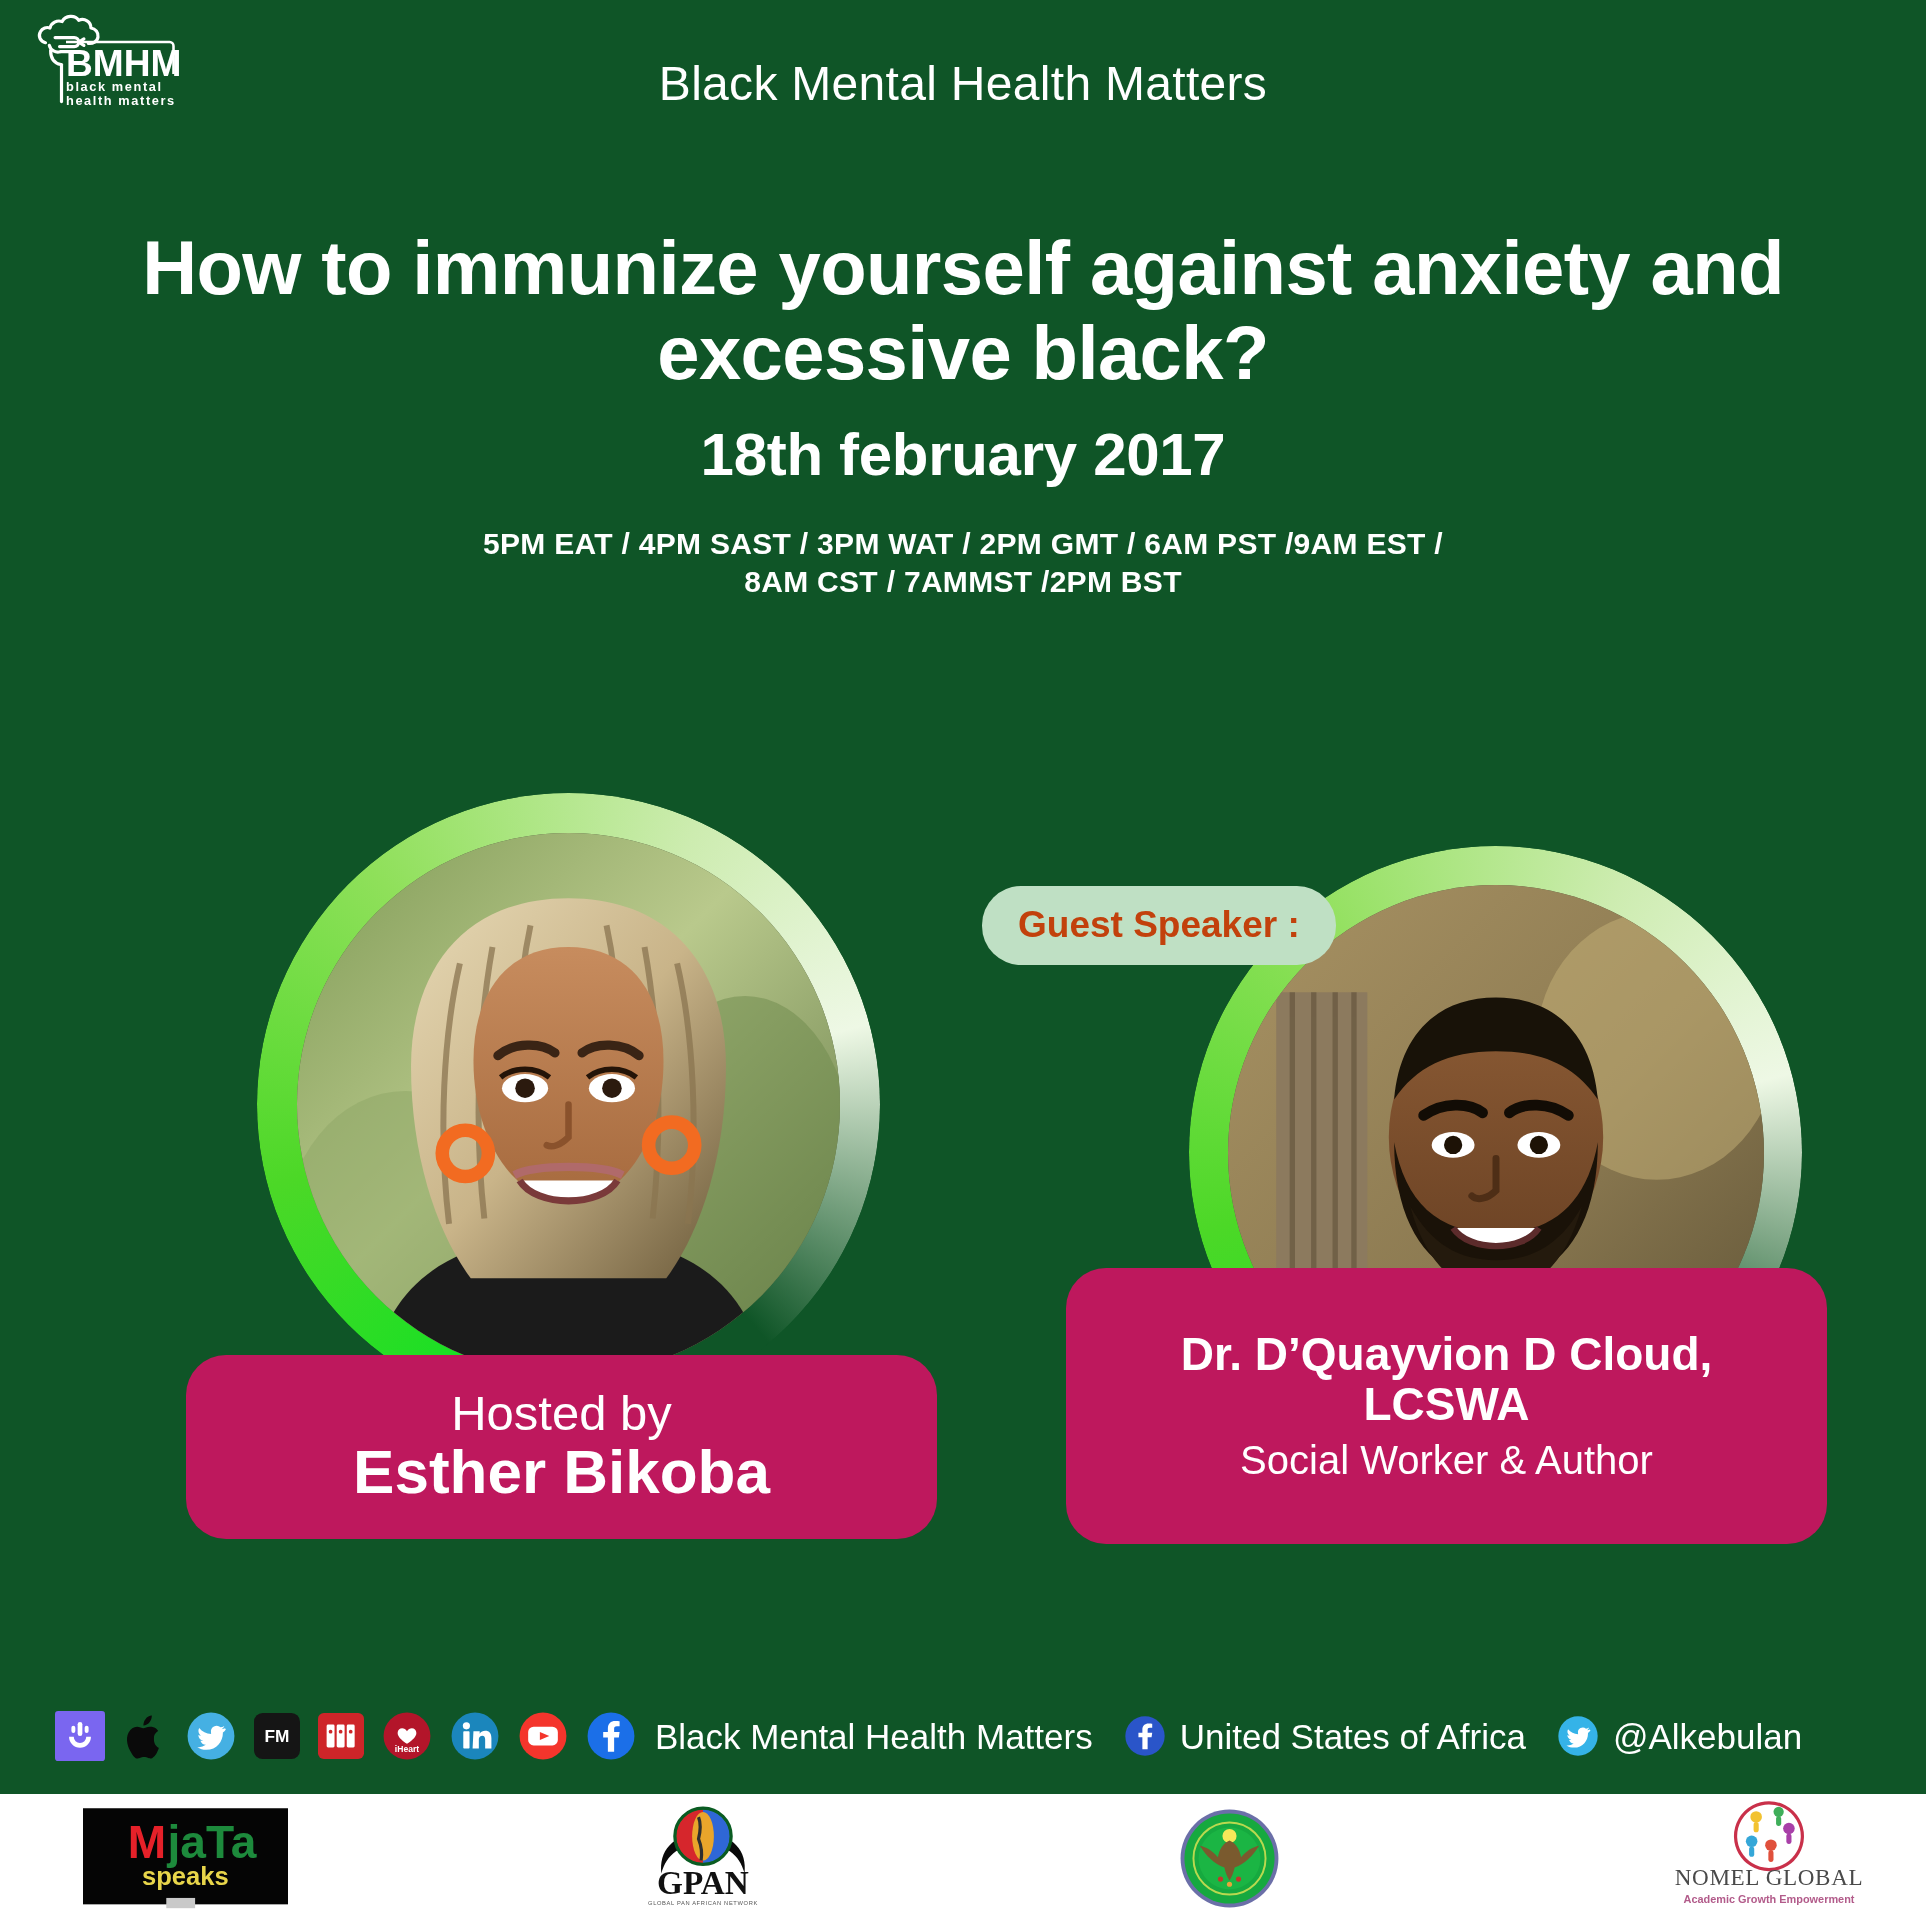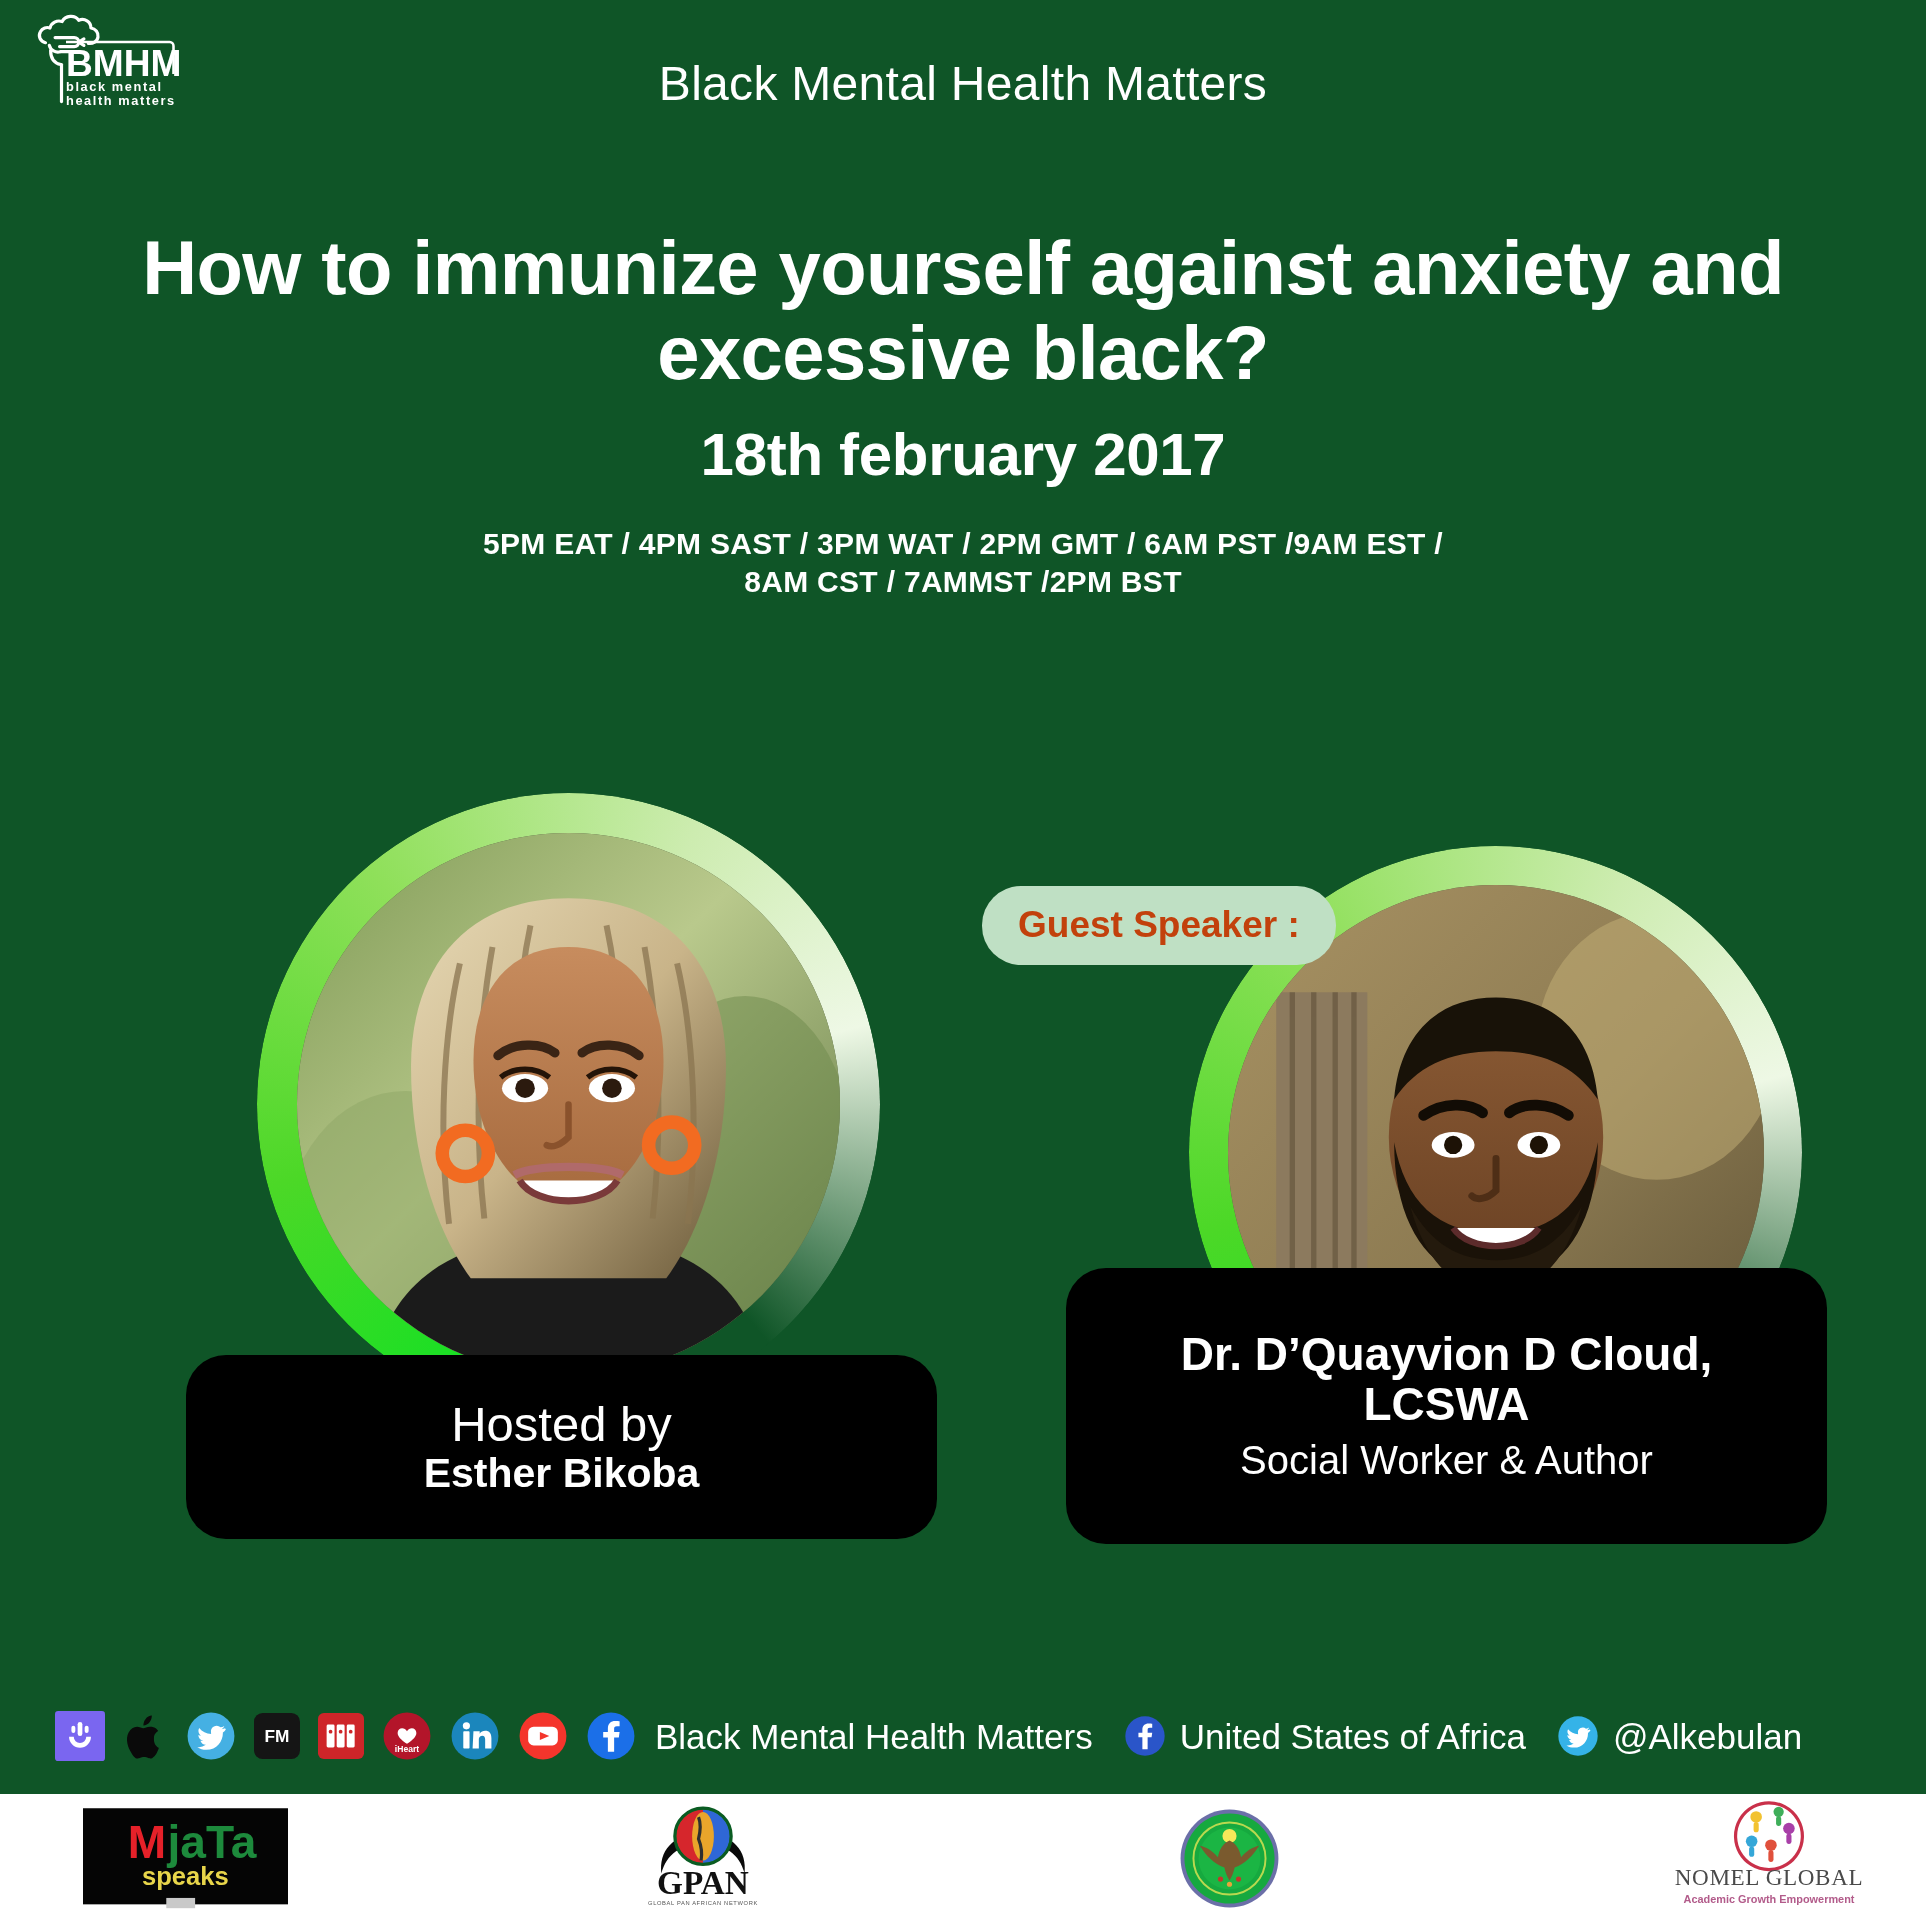--- a/index.html
+++ b/index.html
@@ -64,29 +64,29 @@
   #guest-badge {
     position:absolute; left:982px; top:886px;
     background:#bfe0c4; color:#c2410c;
     font-size:37px; font-weight:800;
     padding:18px 36px 19px; border-radius:39px;
     z-index:6; white-space:nowrap;
   }
 
   
   .name-banner {
-    position:absolute; background:#000000; border-radius:40px;
+    position:absolute; background:#be185d; border-radius:40px;
     text-align:center; color:#fff; z-index:5;
     display:flex; flex-direction:column; justify-content:center;
   }
   #host-banner  { left:186px;  top:1355px; width:751px; height:184px; }
   #guest-banner { left:1066px; top:1268px; width:761px; height:276px; }
 
   .banner-pre   { font-size:49px; font-weight:300; line-height:1.06; }
-  .banner-name  { font-size:41px; font-weight:800; line-height:1.08; }
+  .banner-name  { font-size:62px; font-weight:800; line-height:1.08; }
   #guest-banner .banner-name { font-size:46px; }
   .banner-sub   { font-size:40px; font-weight:300; line-height:1.1; margin-top:9px; }
 
   
   #footer-bar {
     position:absolute; left:0; right:0; top:1695px; height:83px;
     display:flex; align-items:center; padding-left:55px; gap:0;
   }
   .sicon { flex:0 0 auto; margin-right:18px; display:block; }
   .footer-label { font-size:35px; font-weight:400; color:#fff; white-space:nowrap; }

